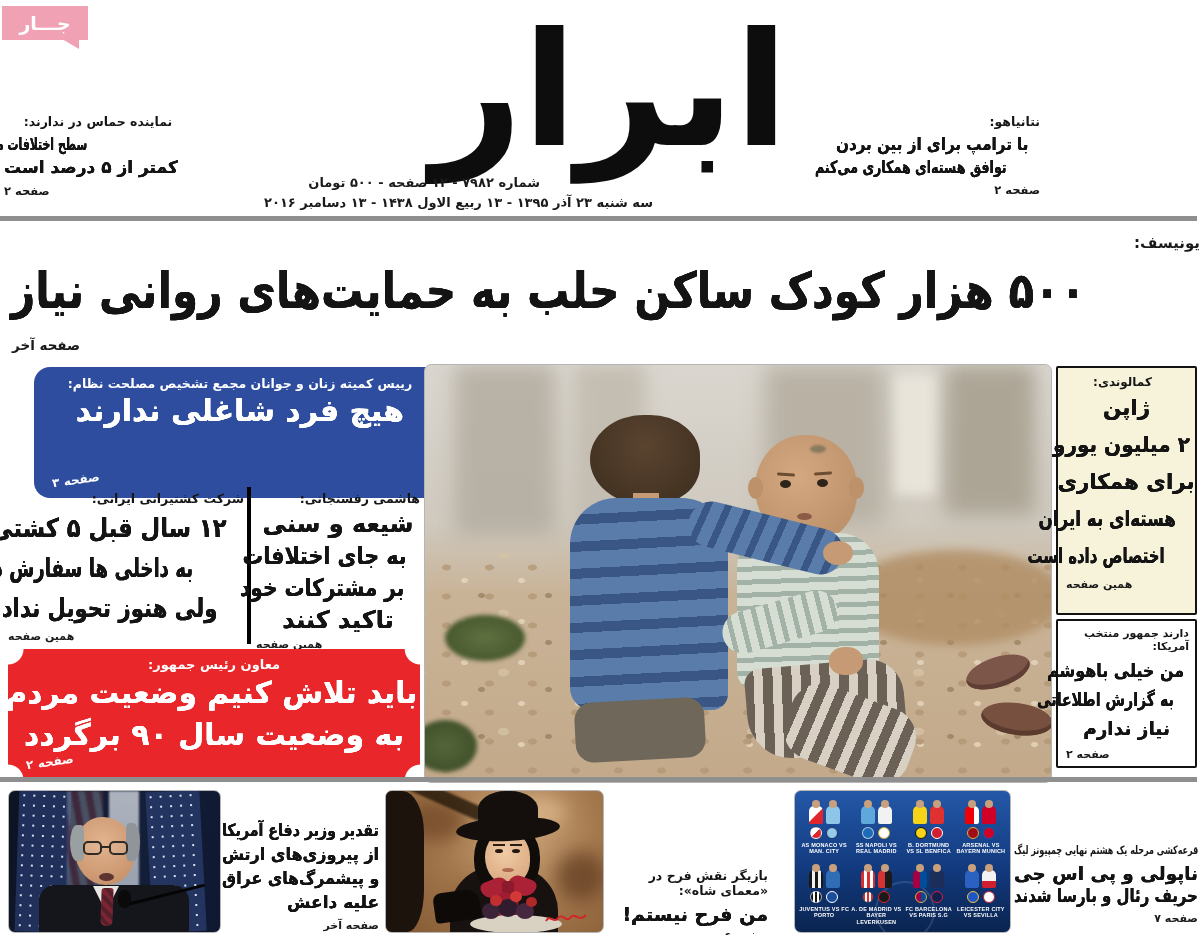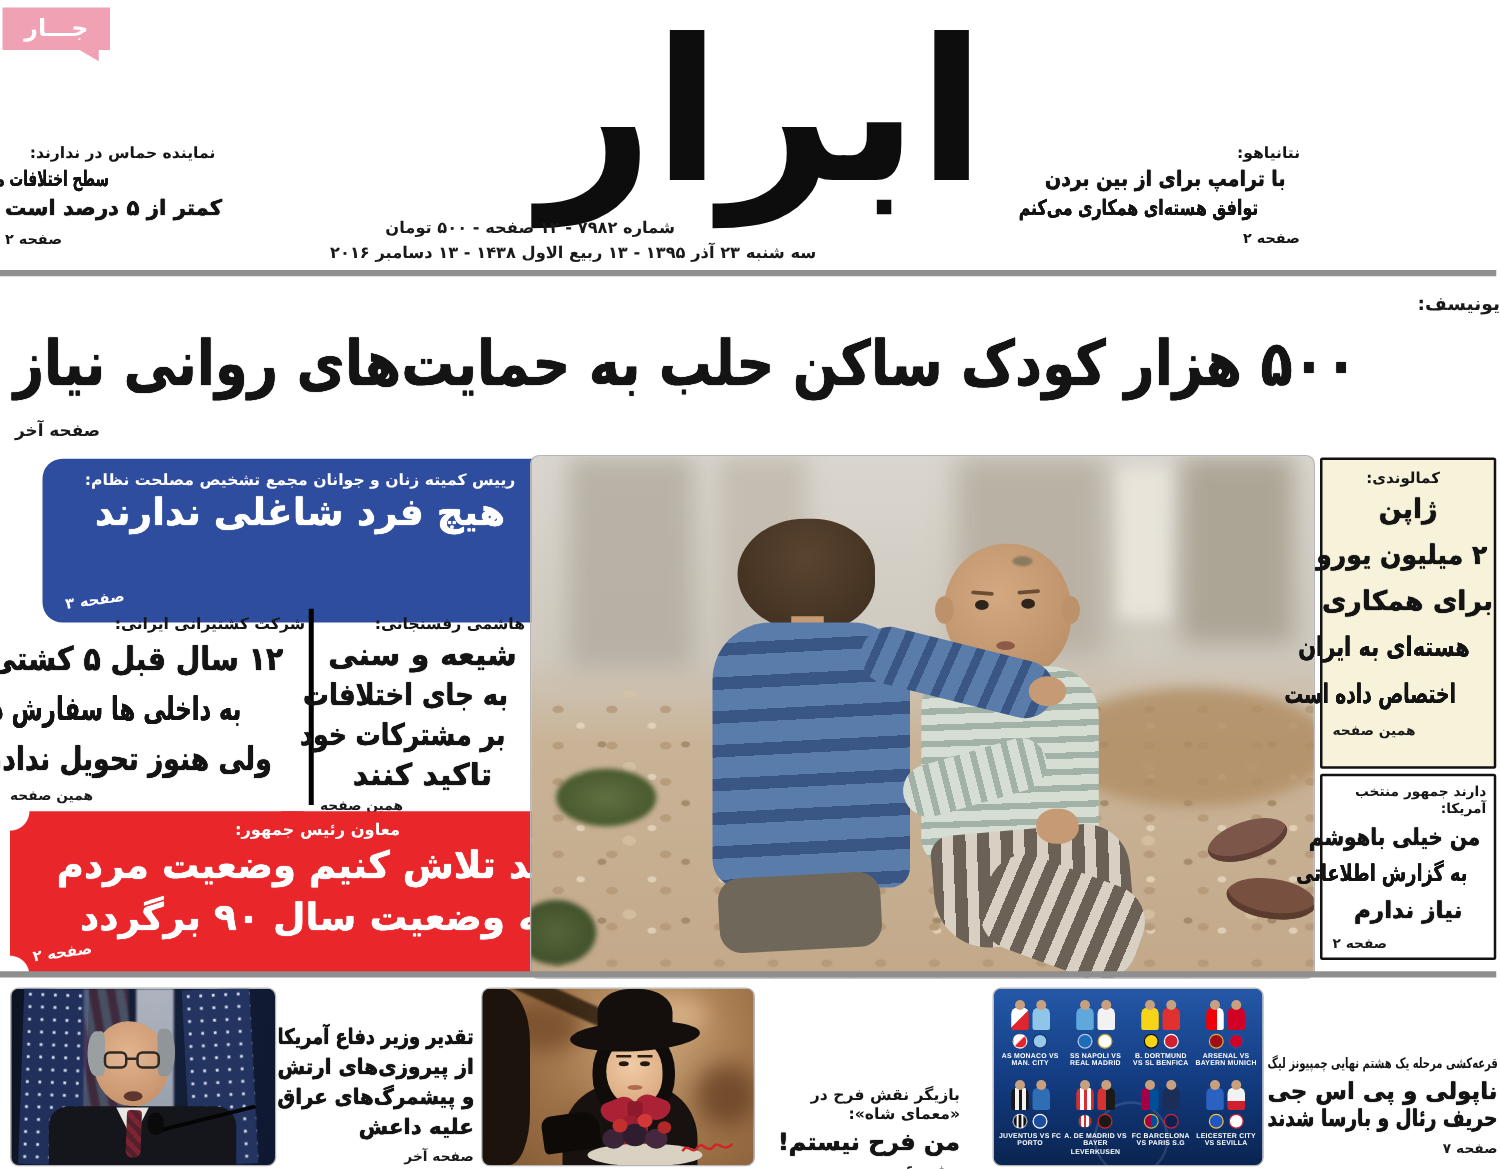--- a/index.html
+++ b/index.html
@@ -42,21 +42,21 @@
            color:#fff;text-align:center;margin-left:26px;}
   .bluebox .kick{color:#fff;margin-top:9px;}
   .boxhl{font-size:30px;line-height:40px;color:#fff;}
   .tilt-pg{position:absolute;left:18px;bottom:11px;color:#fff;font-size:12px;font-weight:bold;
            transform:rotate(-8deg);}
   .redbox{left:8px;top:649px;width:412px;height:131px;color:#fff;text-align:center;
      background:
        radial-gradient(circle at top left,rgba(0,0,0,0) 15px,#e9262a 16px) top left/52% 52% no-repeat,
        radial-gradient(circle at top right,rgba(0,0,0,0) 15px,#e9262a 16px) top right/52% 52% no-repeat,
        radial-gradient(circle at bottom left,rgba(0,0,0,0) 15px,#e9262a 16px) bottom left/52% 52% no-repeat,
-       radial-gradient(circle at bottom right,rgba(0,0,0,0) 15px,#e9262a 16px) bottom right/52% 52% no-repeat; padding-left: 40px;}
+       radial-gradient(circle at bottom right,rgba(0,0,0,0) 15px,#e9262a 16px) bottom right/52% 52% no-repeat;}
   .redbox .kick{color:#fff;margin-top:8px;font-size:13px;}
   .redbox .boxhl{line-height:42px;}
   .vline{left:247px;top:487px;width:4px;height:157px;background:#000;}
   .shipcol{left:8px;top:491px;width:236px;}
   .rafcol{left:256px;top:491px;width:164px;}
   .colhl{ text-align:center;}
   .ship-line{font-size:26px;line-height:40px;}
   .raf-line{font-size:24px;line-height:32px;}
   .col-pg{text-align:left;font-size:11px;font-weight:bold;margin-top:2px;}
 

